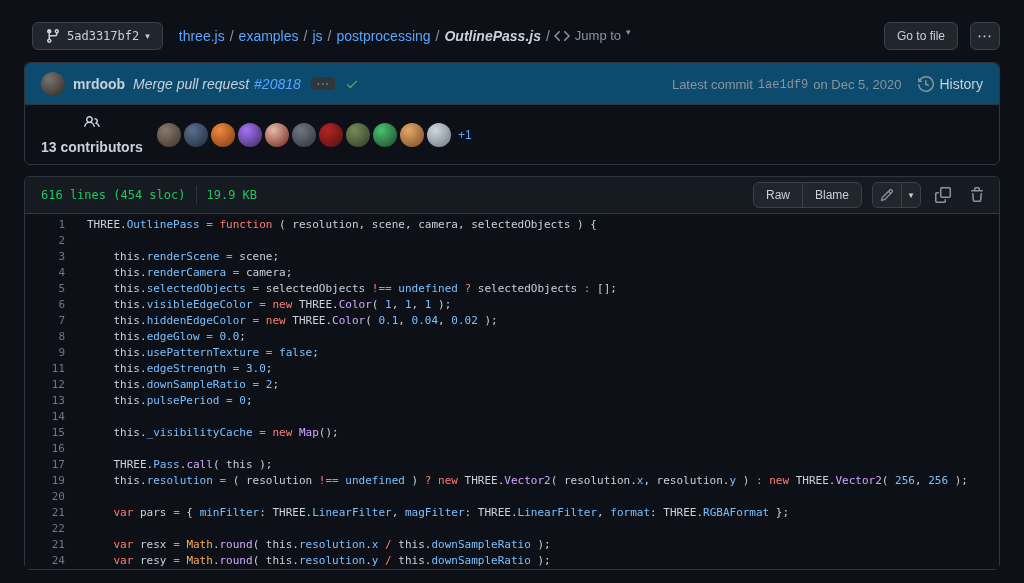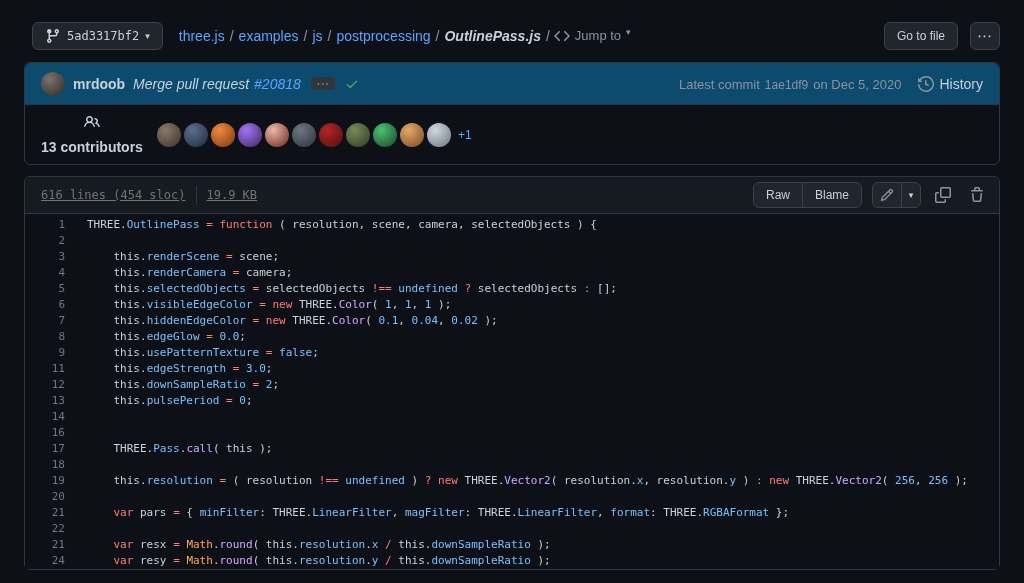--- a/index.html
+++ b/index.html
@@ -32,34 +32,34 @@
   .commit-header { display:flex; align-items:center; gap:8px; background:#0c4a6e; padding:8px 16px;
                    border-bottom:1px solid #30363d; border-radius:6px 6px 0 0; height:42px; white-space:nowrap; }
   .avatar { width:24px; height:24px; border-radius:50%; background:#30363d; flex:none; display:inline-block; cursor:pointer; }
   .author { font-weight:700; color:#c9d1d9; font-size:14px; cursor:pointer; }
   .commit-msg { font-size:14px; color:#c9d1d9; display:inline-flex; gap:5px; align-items:center;font-style:italic; }
   .pr-link { color:#58a6ff; cursor:pointer; }
   .expander { display:inline-flex; align-items:center; justify-content:center; background:#30363d; border:0;
               border-radius:3px; width:24px; height:13px; color:#8b949e; font-size:13px; line-height:0; cursor:pointer; margin:0 2px; }
   .check { color:#3fb950; }
   .commit-meta { margin-left:auto; display:flex; align-items:flex-end; gap:5px; font-size:13px; color:#8b949e; }
-  .sha { font-family:Liberation Sans, sans-serif; font-size:12px; color:#8b949e; cursor:pointer; }
+  .sha { font-family:Liberation Mono, monospace; font-size:12px; color:#8b949e; cursor:pointer; }
   .history { display:inline-flex; align-items:center; gap:5px; color:#c9d1d9; margin-left:12px; font-size:14px; cursor:pointer; }
   .history .ic { color:#8b949e; }
 
   .contributors { display:flex; align-items:center; padding:9px 16px; border-radius:0 0 6px 6px; }
   .contrib-label { display:inline-flex; align-items:center; gap:9px; color:#c9d1d9; font-weight:700; font-size:14px; cursor:pointer;flex-direction:column; }
   .avatar-row { display:flex; gap:3px; margin-left:14px; align-items:center; }
   .plus-more { color:#58a6ff; font-size:12px; margin-left:7px; cursor:pointer; }
 
   
   .file-box { margin-top:11px; }
   .file-header { display:flex; align-items:center; background:#161b22; padding:5px 10px 5px 16px;
                  border-bottom:1px solid #30363d; border-radius:6px 6px 0 0; }
-  .file-info { display:flex; align-items:center; font-family:"DejaVu Sans Mono", monospace; font-size:12px; color:#737373;text-decoration:underline; }
+  .file-info { display:flex; align-items:center; font-family:"DejaVu Sans Mono", monospace; font-size:12px; color:#22c55e; }
   .vdivider { width:1px; height:18px; background:#30363d; margin:0 10px; }
   .file-actions { margin-left:auto; display:flex; gap:10px; }
   .btn-group { display:inline-flex; }
   .btn-sm { height:26px; padding:0 12px; font-size:12px; }
   .btn-group .grp-first { border-radius:6px 0 0 6px; }
   .btn-group .grp-last { border-radius:0 6px 6px 0; margin-left:-1px; }
   .btn-ic { width:30px; padding:0; justify-content:center; color:#8b949e; }
   .btn-caret { width:20px; padding:0; justify-content:center; color:#8b949e; }
   .ghost { background:transparent; border:none; color:#8b949e; width:24px; height:26px;
            display:inline-flex; align-items:center; justify-content:center; cursor:pointer; padding:0; }
@@ -252,32 +252,32 @@
             </tr>
             <tr>
               <td class="ln">13</td>
               <td class="lc"><span class="tok-pl">	this.</span><span class="tok-c">pulsePeriod</span><span class="tok-pl"> </span><span class="tok-k">=</span><span class="tok-pl"> </span><span class="tok-c">0</span><span class="tok-pl">;</span></td>
             </tr>
             <tr>
               <td class="ln">14</td>
               <td class="lc">&nbsp;</td>
             </tr>
             <tr>
+              <td class="ln">15</td>
+              <td class="lc"><span class="tok-pl">	this.</span><span class="tok-c">_visibilityCache</span><span class="tok-pl"> </span><span class="tok-k">=</span><span class="tok-pl"> </span><span class="tok-k">new</span><span class="tok-pl"> </span><span class="tok-e">Map</span><span class="tok-pl">();</span></td>
+            </tr>
+            <tr>
               <td class="ln">16</td>
               <td class="lc">&nbsp;</td>
             </tr>
             <tr>
               <td class="ln">17</td>
               <td class="lc"><span class="tok-pl">	THREE.</span><span class="tok-c">Pass</span><span class="tok-pl">.</span><span class="tok-e">call</span><span class="tok-pl">( this );</span></td>
             </tr>
             <tr>
-              <td class="ln">18</td>
-              <td class="lc">&nbsp;</td>
-            </tr>
-            <tr>
               <td class="ln">19</td>
               <td class="lc"><span class="tok-pl">	this.</span><span class="tok-c">resolution</span><span class="tok-pl"> </span><span class="tok-k">=</span><span class="tok-pl"> ( resolution </span><span class="tok-k">!==</span><span class="tok-pl"> </span><span class="tok-c">undefined</span><span class="tok-pl"> ) </span><span class="tok-k">?</span><span class="tok-pl"> </span><span class="tok-k">new</span><span class="tok-pl"> THREE.</span><span class="tok-e">Vector2</span><span class="tok-pl">( resolution.</span><span class="tok-c">x</span><span class="tok-pl">, resolution.</span><span class="tok-c">y</span><span class="tok-pl"> ) </span><span class="tok-k">:</span><span class="tok-pl"> </span><span class="tok-k">new</span><span class="tok-pl"> THREE.</span><span class="tok-e">Vector2</span><span class="tok-pl">( </span><span class="tok-c">256</span><span class="tok-pl">, </span><span class="tok-c">256</span><span class="tok-pl"> );</span></td>
             </tr>
             <tr>
               <td class="ln">20</td>
               <td class="lc">&nbsp;</td>
             </tr>
             <tr>
               <td class="ln">21</td>
               <td class="lc"><span class="tok-pl">	</span><span class="tok-k">var</span><span class="tok-pl"> pars </span><span class="tok-k">=</span><span class="tok-pl"> { </span><span class="tok-c">minFilter</span><span class="tok-pl">: THREE.</span><span class="tok-c">LinearFilter</span><span class="tok-pl">, </span><span class="tok-c">magFilter</span><span class="tok-pl">: THREE.</span><span class="tok-c">LinearFilter</span><span class="tok-pl">, </span><span class="tok-c">format</span><span class="tok-pl">: THREE.</span><span class="tok-c">RGBAFormat</span><span class="tok-pl"> };</span></td>

